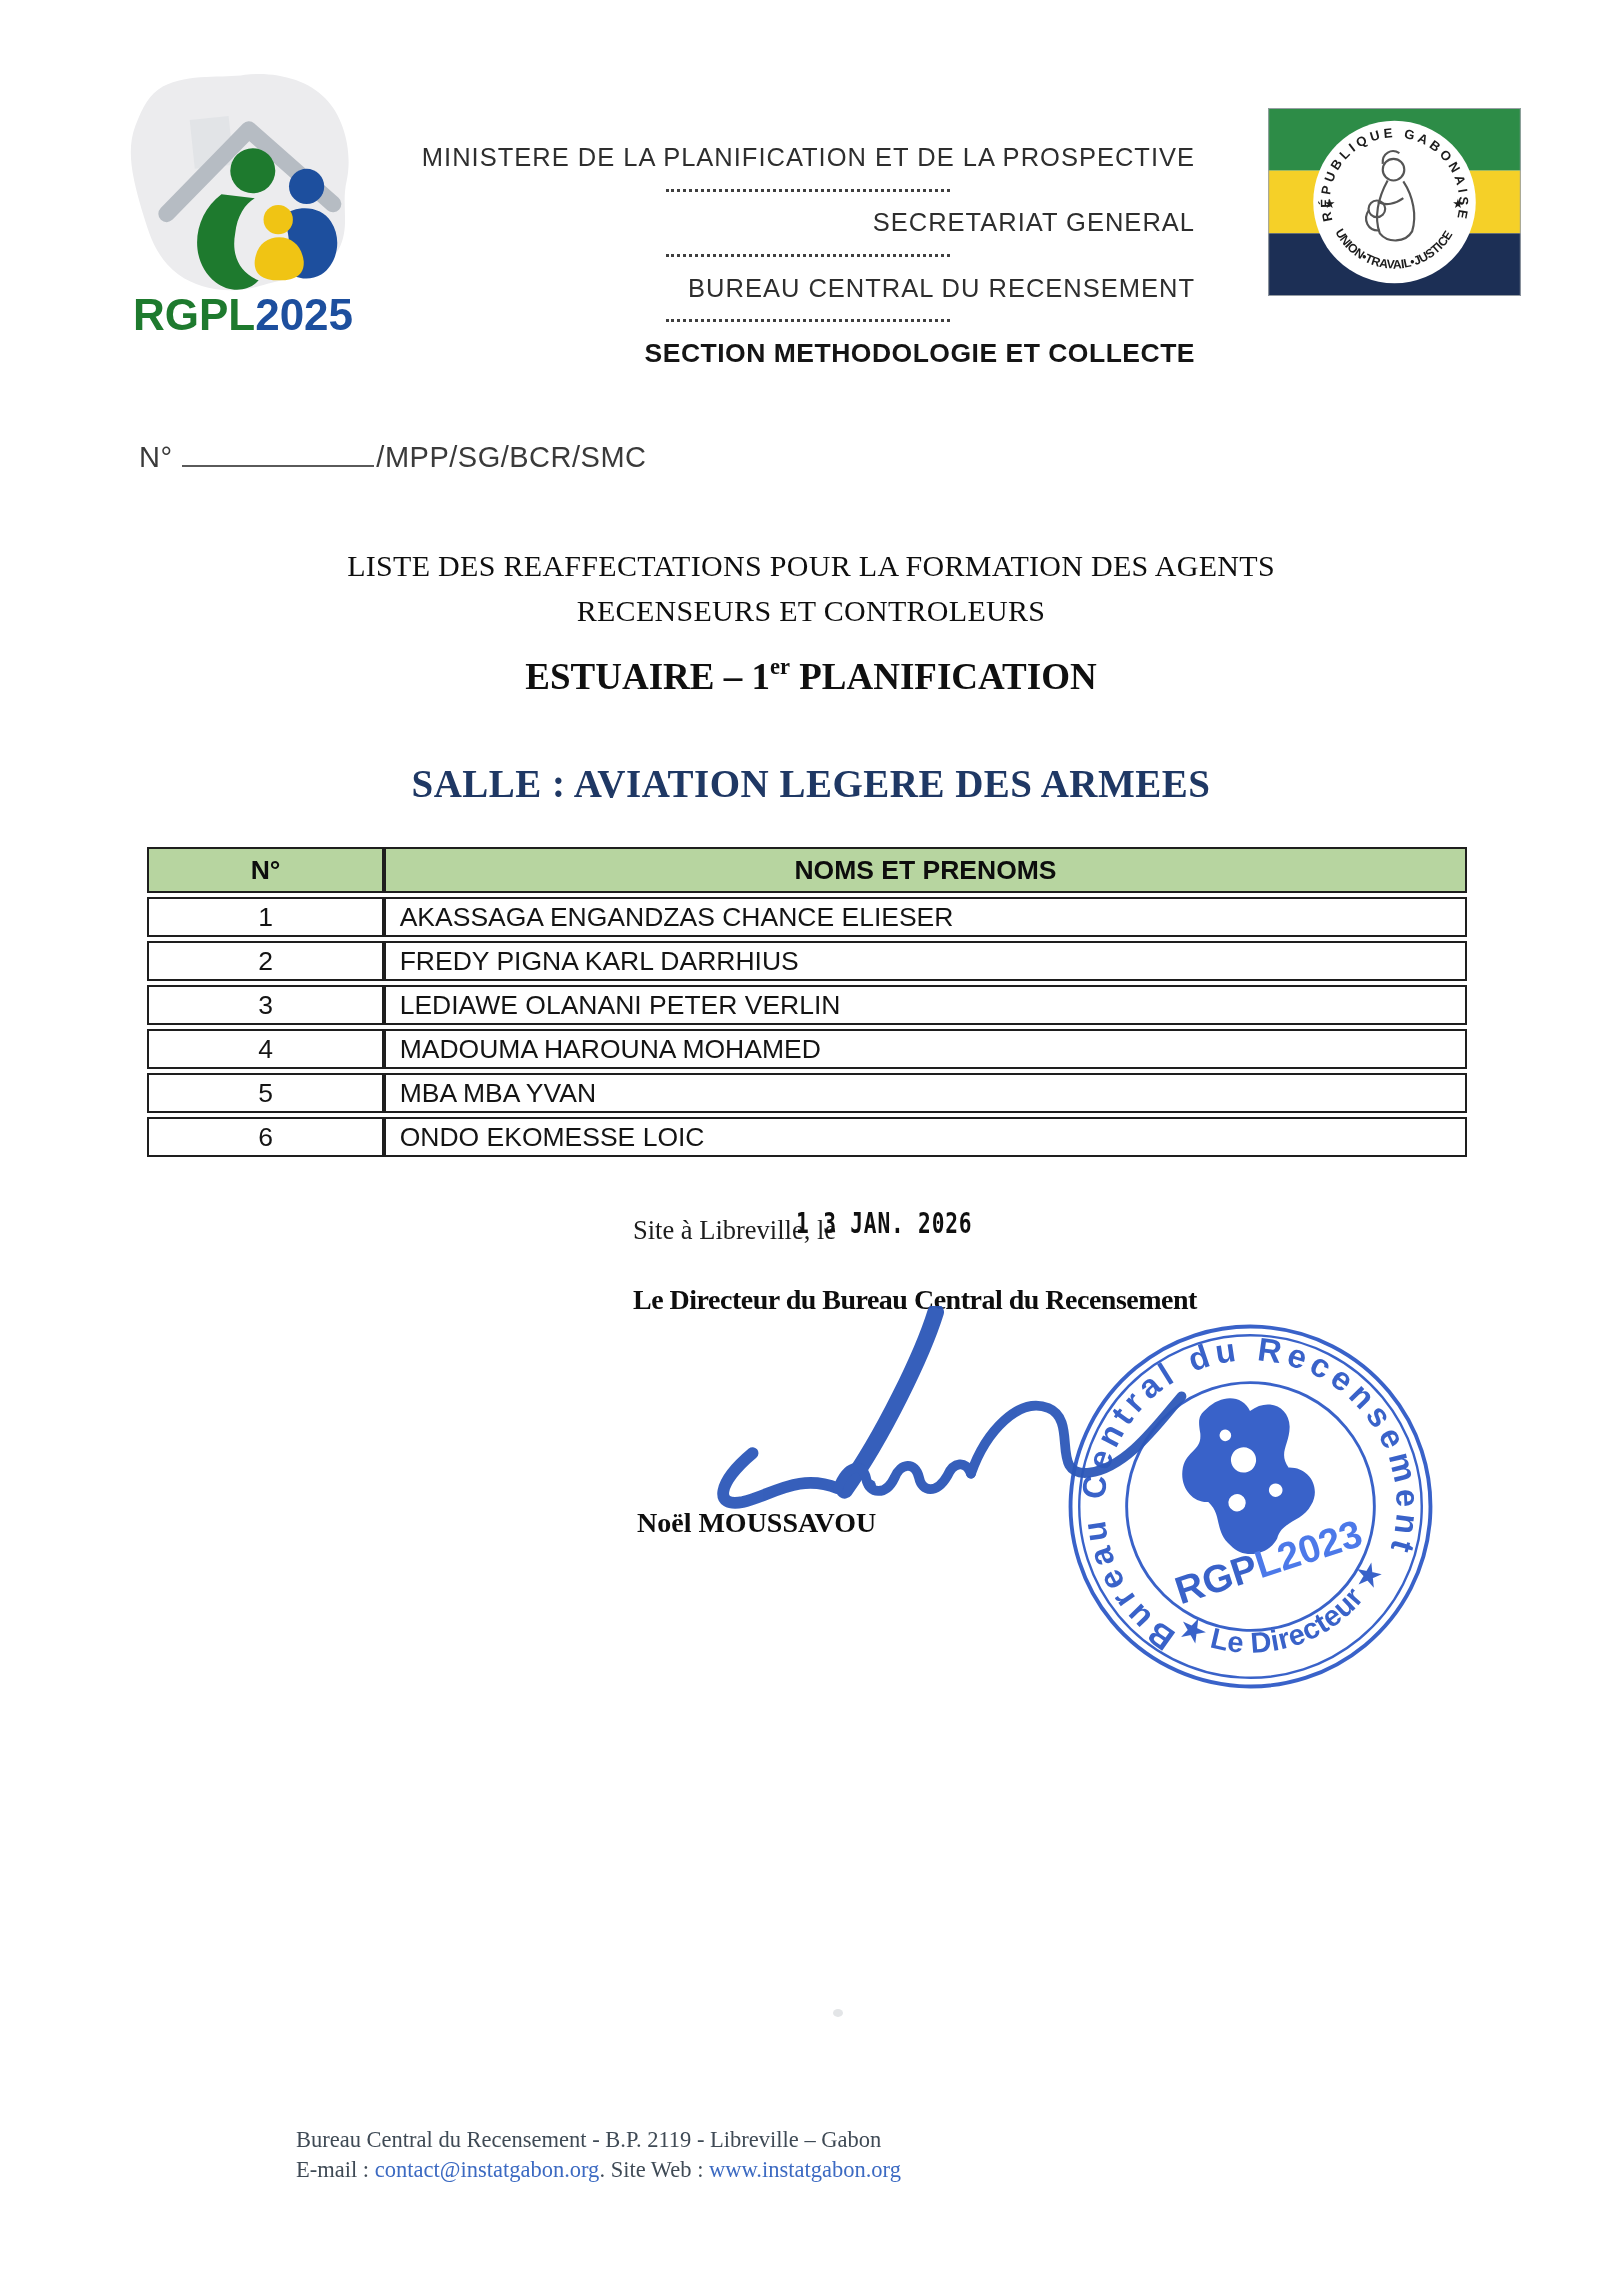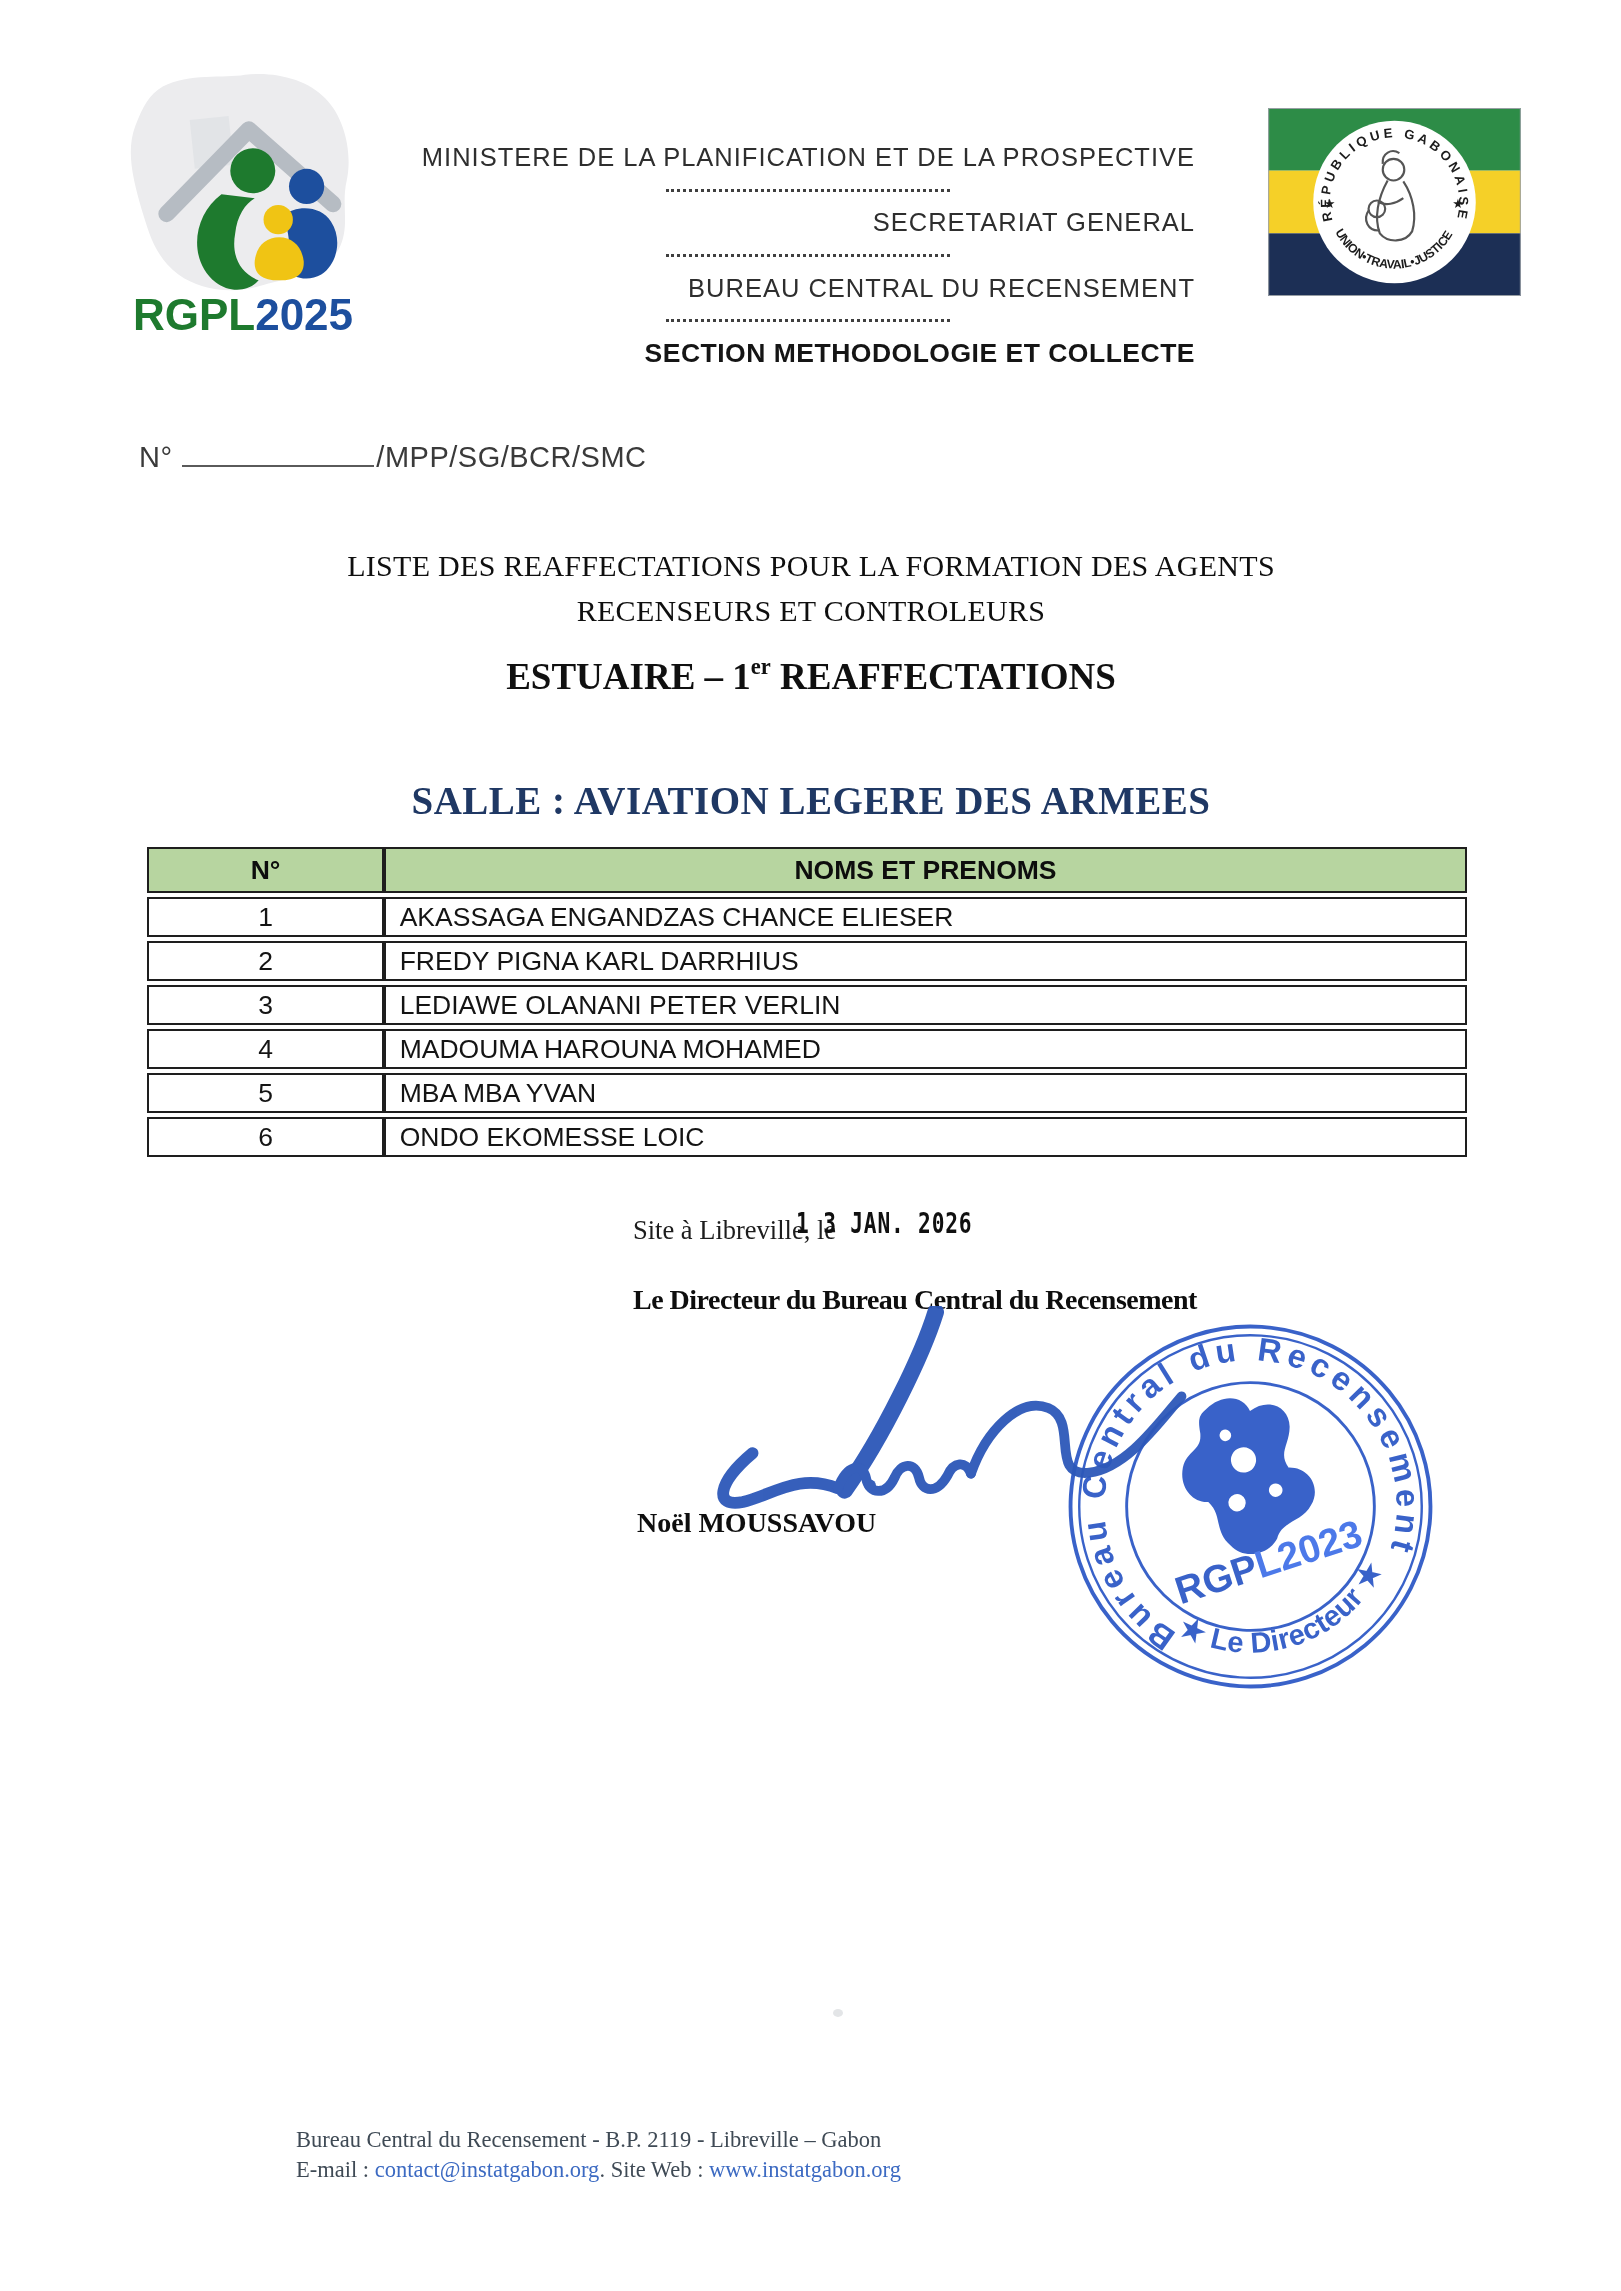--- a/index.html
+++ b/index.html
@@ -41,21 +41,21 @@
     position:absolute; left:115px; top:543px; width:1392px; text-align:center;
     font-weight:normal; font-size:30px; line-height:45px; letter-spacing:0.3px; color:#0f0f0f;
   }
   .subtitle {
     position:absolute; left:115px; top:655px; width:1392px; text-align:center;
     font-weight:bold; font-size:37px; color:#101010;
   }
   .subtitle sup { font-size:22.5px; position:relative; top:-2px; }
   .salle {
     position:absolute; left:115px; top:761px; width:1392px; text-align:center;
-    font-weight:bold; font-size:39px; color:#1f3864; letter-spacing:0.5px;margin-top:17px;
+    font-weight:bold; font-size:39px; color:#1f3864; letter-spacing:0.5px;
   }
 
   
   .table-wrap { position:absolute; left:147px; top:843px; width:1320px; }
   table.roster { width:100%; border-collapse:separate; border-spacing:0 4.9px; }
   table.roster th {
     background:#b7d5a0; border:2px solid #1e1e1e; height:40px;
     font-family:"Liberation Sans", sans-serif; font-weight:bold; font-size:26.5px; color:#0d0d0d;
   }
   table.roster td {
@@ -145,21 +145,21 @@
     </g>
   </svg>
 
   <div class="ref"><span>N°</span><span class="ref-blank"></span><span>/MPP/SG/BCR/SMC</span></div>
 
   <div class="title">
     <div>LISTE DES REAFFECTATIONS POUR LA FORMATION DES AGENTS</div>
     <div>RECENSEURS ET CONTROLEURS</div>
   </div>
 
-  <div class="subtitle"><span>ESTUAIRE – 1</span><sup>er</sup><span> REAFFECTATIONS</span></div>
+  <div class="subtitle"><span>ESTUAIRE – 1</span><sup>er</sup><span> PLANIFICATION</span></div>
 
   <div class="salle">SALLE : AVIATION LEGERE DES ARMEES</div>
 
   <div class="table-wrap">
     <table class="roster">
       <thead>
         <tr>
           <th class="cnum">N°</th>
           <th>NOMS ET PRENOMS</th>
         </tr>

